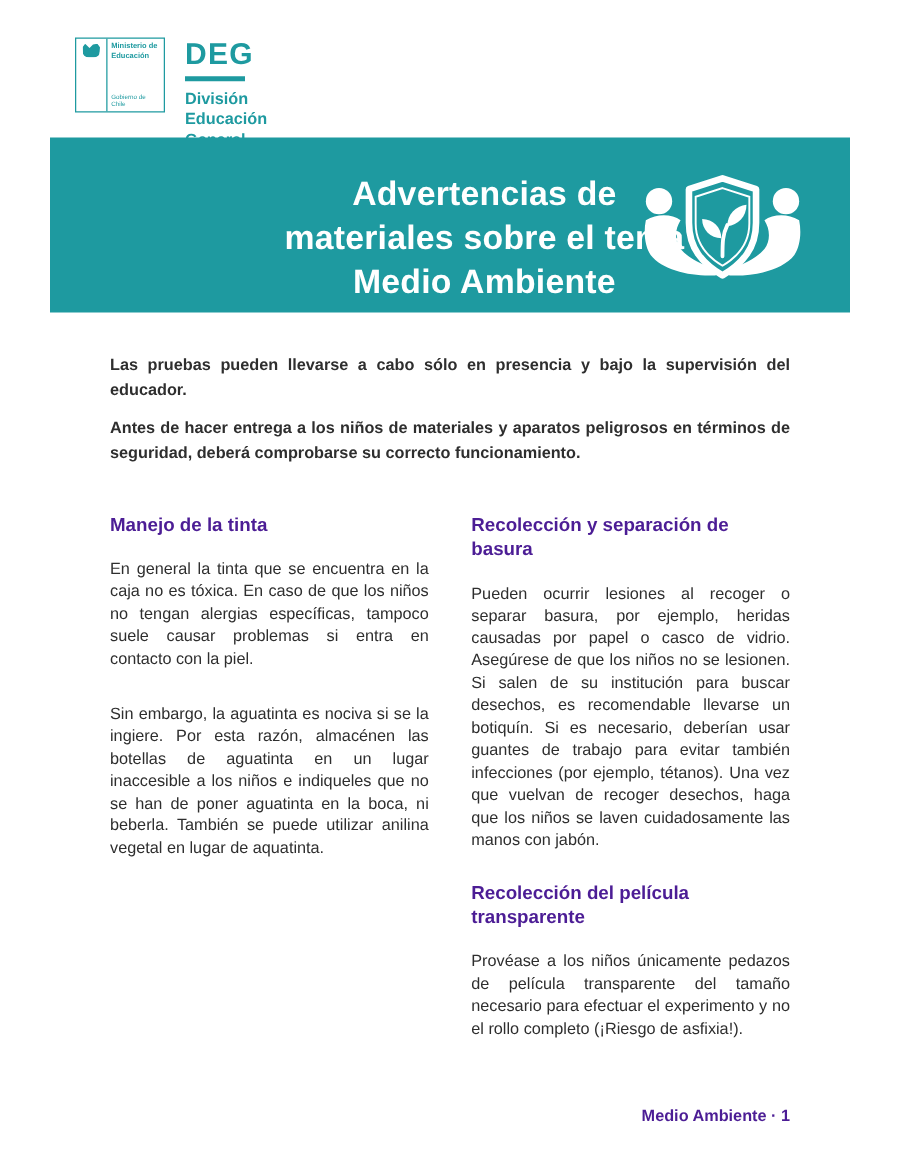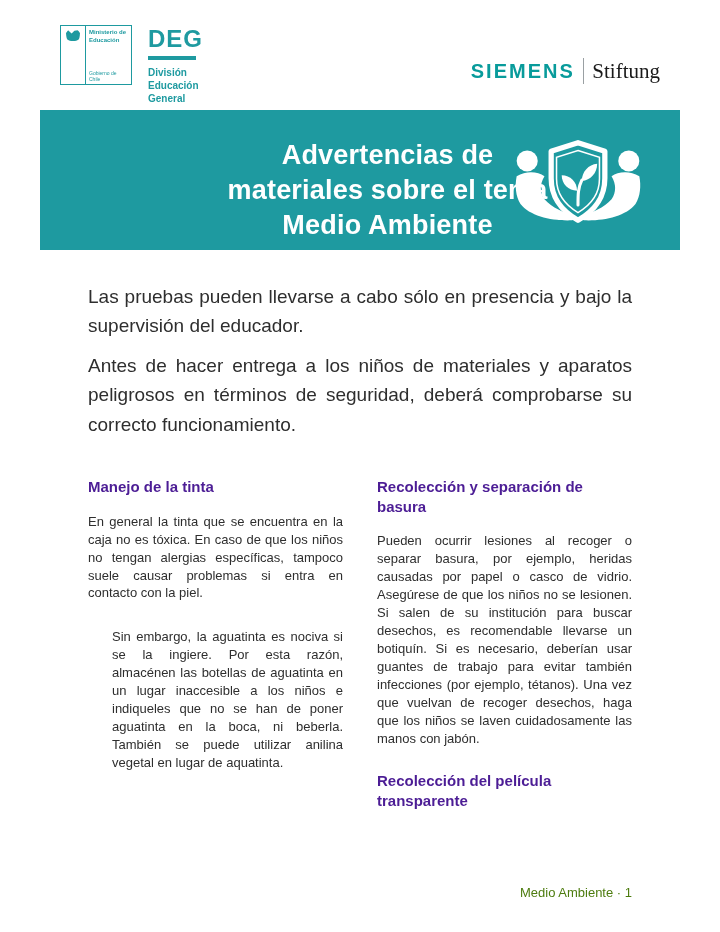--- a/index.html
+++ b/index.html
@@ -10,24 +10,25 @@
     width: 720px;
     height: 932px;
     margin: 0 auto;
     background: #ffffff;
     overflow: hidden;
   }
 
   
   .header {
     display: flex;
-    align-items: center;
+    align-items: flex-start;
     justify-content: space-between;
     padding: 30px 60px 0 60px;
     height: 100px;
+    flex-direction: column;
   }
   .logo-group { display: flex; align-items: flex-start; gap: 16px; }
 
   .ministry-box {
     width: 72px; height: 60px;
     border: 1.3px solid #1e9aa0;
     display: flex;
   }
   .ministry-left {
     width: 25px;
@@ -44,21 +45,21 @@
     flex: 1;
     display: flex; flex-direction: column; justify-content: space-between;
     padding: 3px 2px 2px 3px;
   }
   .ministry-name { font-size: 6px; line-height: 1.25; color: #1e9aa0; font-weight: bold; }
   .ministry-gov { font-size: 5px; color: #1e9aa0; }
 
   .deg-block { padding-top: 2px; }
   .deg-acronym { font-size: 24px; font-weight: bold; color: #1e9aa0; letter-spacing: 1px; line-height: 1; }
   .deg-bar { width: 48px; height: 3.5px; background: #1e9aa0; margin: 5px 0 6px 0; }
-  .deg-division { font-size: 10px; font-weight: bold; color: #1e9aa0; line-height: 1.3; }
+  .deg-division { font-size: 13px; font-weight: bold; color: #1e9aa0; line-height: 1.3; }
 
   .siemens-block { display: flex; align-items: center; gap: 8px; padding-top: 12px; }
   .siemens-brand { font-size: 20px; font-weight: bold; color: #089b9b; letter-spacing: 2px; }
   .siemens-divider { width: 1.5px; height: 26px; background: #9aa0a3; }
   .siemens-suffix { font-size: 21px; font-family: Liberation Serif, serif; color: #1a1a1a; }
 
   
   .banner {
     position: relative;
     margin: 10px 40px 0 40px;
@@ -66,40 +67,41 @@
     background: #1e9aa0;
     padding: 28px 0 0 55px;
   }
   .banner-title { color: #ffffff; font-size: 27px; font-weight: bold; line-height: 1.3; letter-spacing: 0.2px; text-align: center; }
   .banner-icon { position: absolute; right: 38px; top: 26px; }
 
   
   .content { padding: 0 88px; }
   .intro { margin-top: 32px; }
   .intro p {
-    font-size: 19px; line-height: 1.55; text-align: justify;
+    font-size: 13px; line-height: 1.55; text-align: justify;
     margin-bottom: 10px;
+    font-weight: bold;
   }
   .intro p.spaced { }
 
   .columns { display: flex; gap: 34px; margin-top: 38px; }
   .col { flex: 1; }
   .col-heading {
     color: #4c1d95; font-size: 15px; font-weight: bold; line-height: 1.3;
     margin-bottom: 16px;
   }
   .col p { font-size: 13px; line-height: 1.38; text-align: justify; }
-  .gap-lg { margin-top: 26px; margin-left: 24px; }
+  .gap-lg { margin-top: 26px; }
   .section2 { margin-top: 24px; }
 
   
   .footer {
     position: absolute;
     right: 88px; bottom: 32px;
-    color: #4d7c0f; font-size: 13px; font-weight: normal;
+    color: #4c1d95; font-size: 13px; font-weight: bold;
   }
 </style>
 </head>
 <body>
 
 <div class="page">
 
   <div class="header">
     <div class="logo-group">
       <div class="ministry-box">
@@ -175,20 +177,21 @@
         <p class="gap-lg">Sin embargo, la aguatinta es nociva si se la ingiere. Por esta razón, almacénen las botellas de aguatinta en un lugar inaccesible a los niños e indiqueles que no se han de poner aguatinta en la boca, ni beberla. También se puede utilizar anilina vegetal en lugar de aquatinta.</p>
       </div>
 
       <div class="col">
         <div>
           <div class="col-heading">Recolección y separación de basura</div>
           <p>Pueden ocurrir lesiones al recoger o separar basura, por ejemplo, heridas causadas por papel o casco de vidrio. Asegúrese de que los niños no se lesionen. Si salen de su institución para buscar desechos, es recomendable llevarse un botiquín. Si es necesario, deberían usar guantes de trabajo para evitar también infecciones (por ejemplo, tétanos). Una vez que vuelvan de recoger desechos, haga que los niños se laven cuidadosamente las manos con jabón.</p>
         </div>
         <div class="section2">
           <div class="col-heading">Recolección del película transparente</div>
+          <p>Provéase a los niños únicamente pedazos de película transparente del tamaño necesario para efectuar el experimento y no el rollo completo (¡Riesgo de asfixia!).</p>
         </div>
       </div>
 
     </div>
   </div>
 
   <div class="footer">Medio Ambiente · 1</div>
 
 </div>
 

